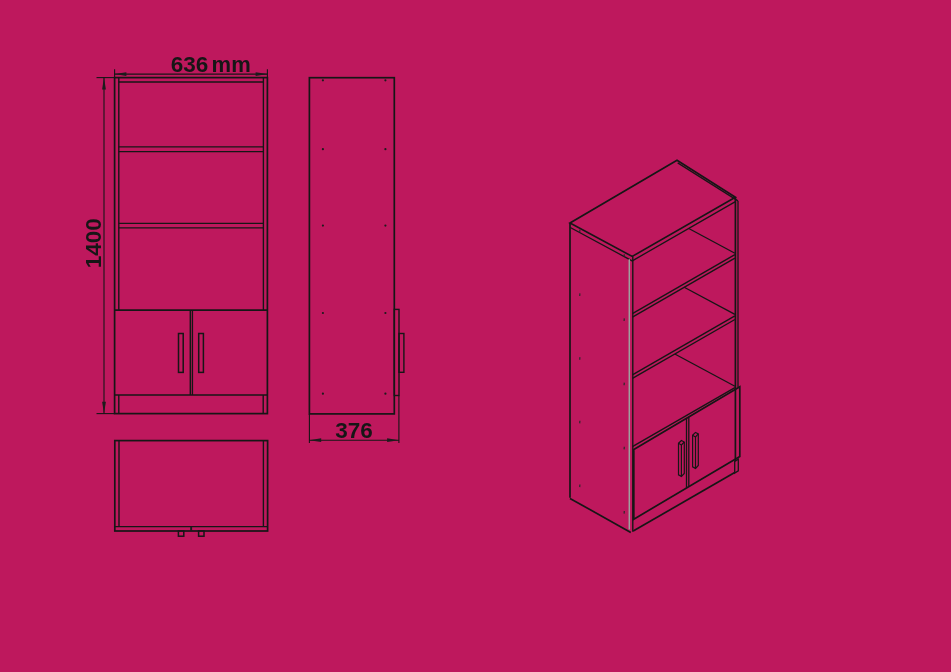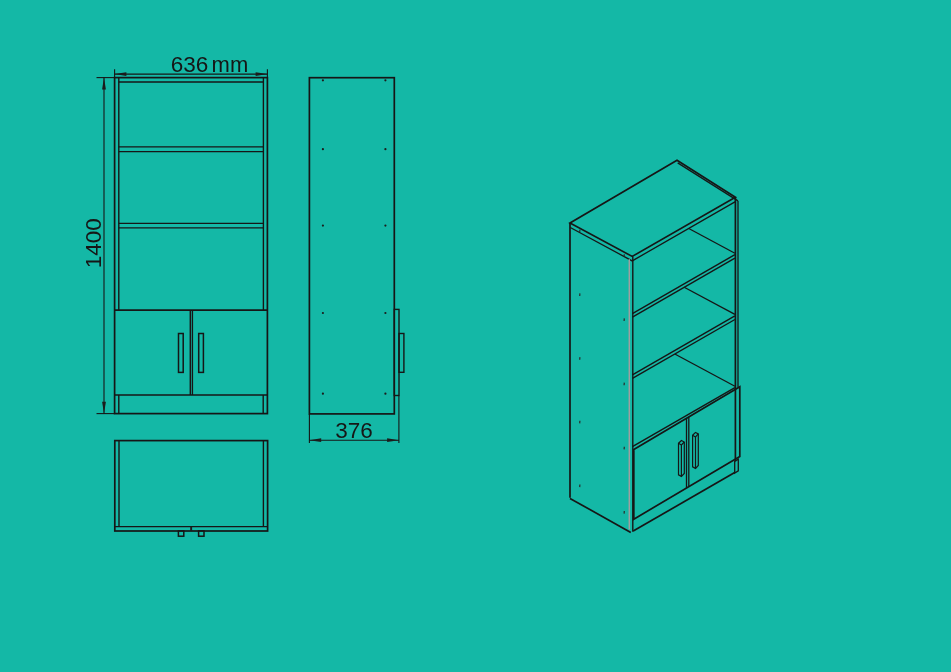--- a/index.html
+++ b/index.html
@@ -1,16 +1,16 @@
 <!DOCTYPE html>
 <html><head>
 <meta charset="utf-8">
 <style>
   html,body{margin:0;padding:0;background:#ffffff;}
-  #page{width:951px;height:672px;position:relative;background:#14b8a6;overflow:hidden;}
+  #page{width:951px;height:672px;position:relative;background:#be185d;overflow:hidden;font-weight:bold;}
   svg{position:absolute;top:0;left:0;}
   text{font-family:"Liberation Sans", sans-serif;fill:#161616;}
 </style>
 </head>
 <body>
 <div id="page">
 <svg width="951" height="672" viewBox="0 0 951 672">
 <g fill="none" stroke="#161616" stroke-width="1.7" stroke-linecap="butt">
 
 <rect x="114.6" y="77.6" width="152.8" height="336.0"></rect>

